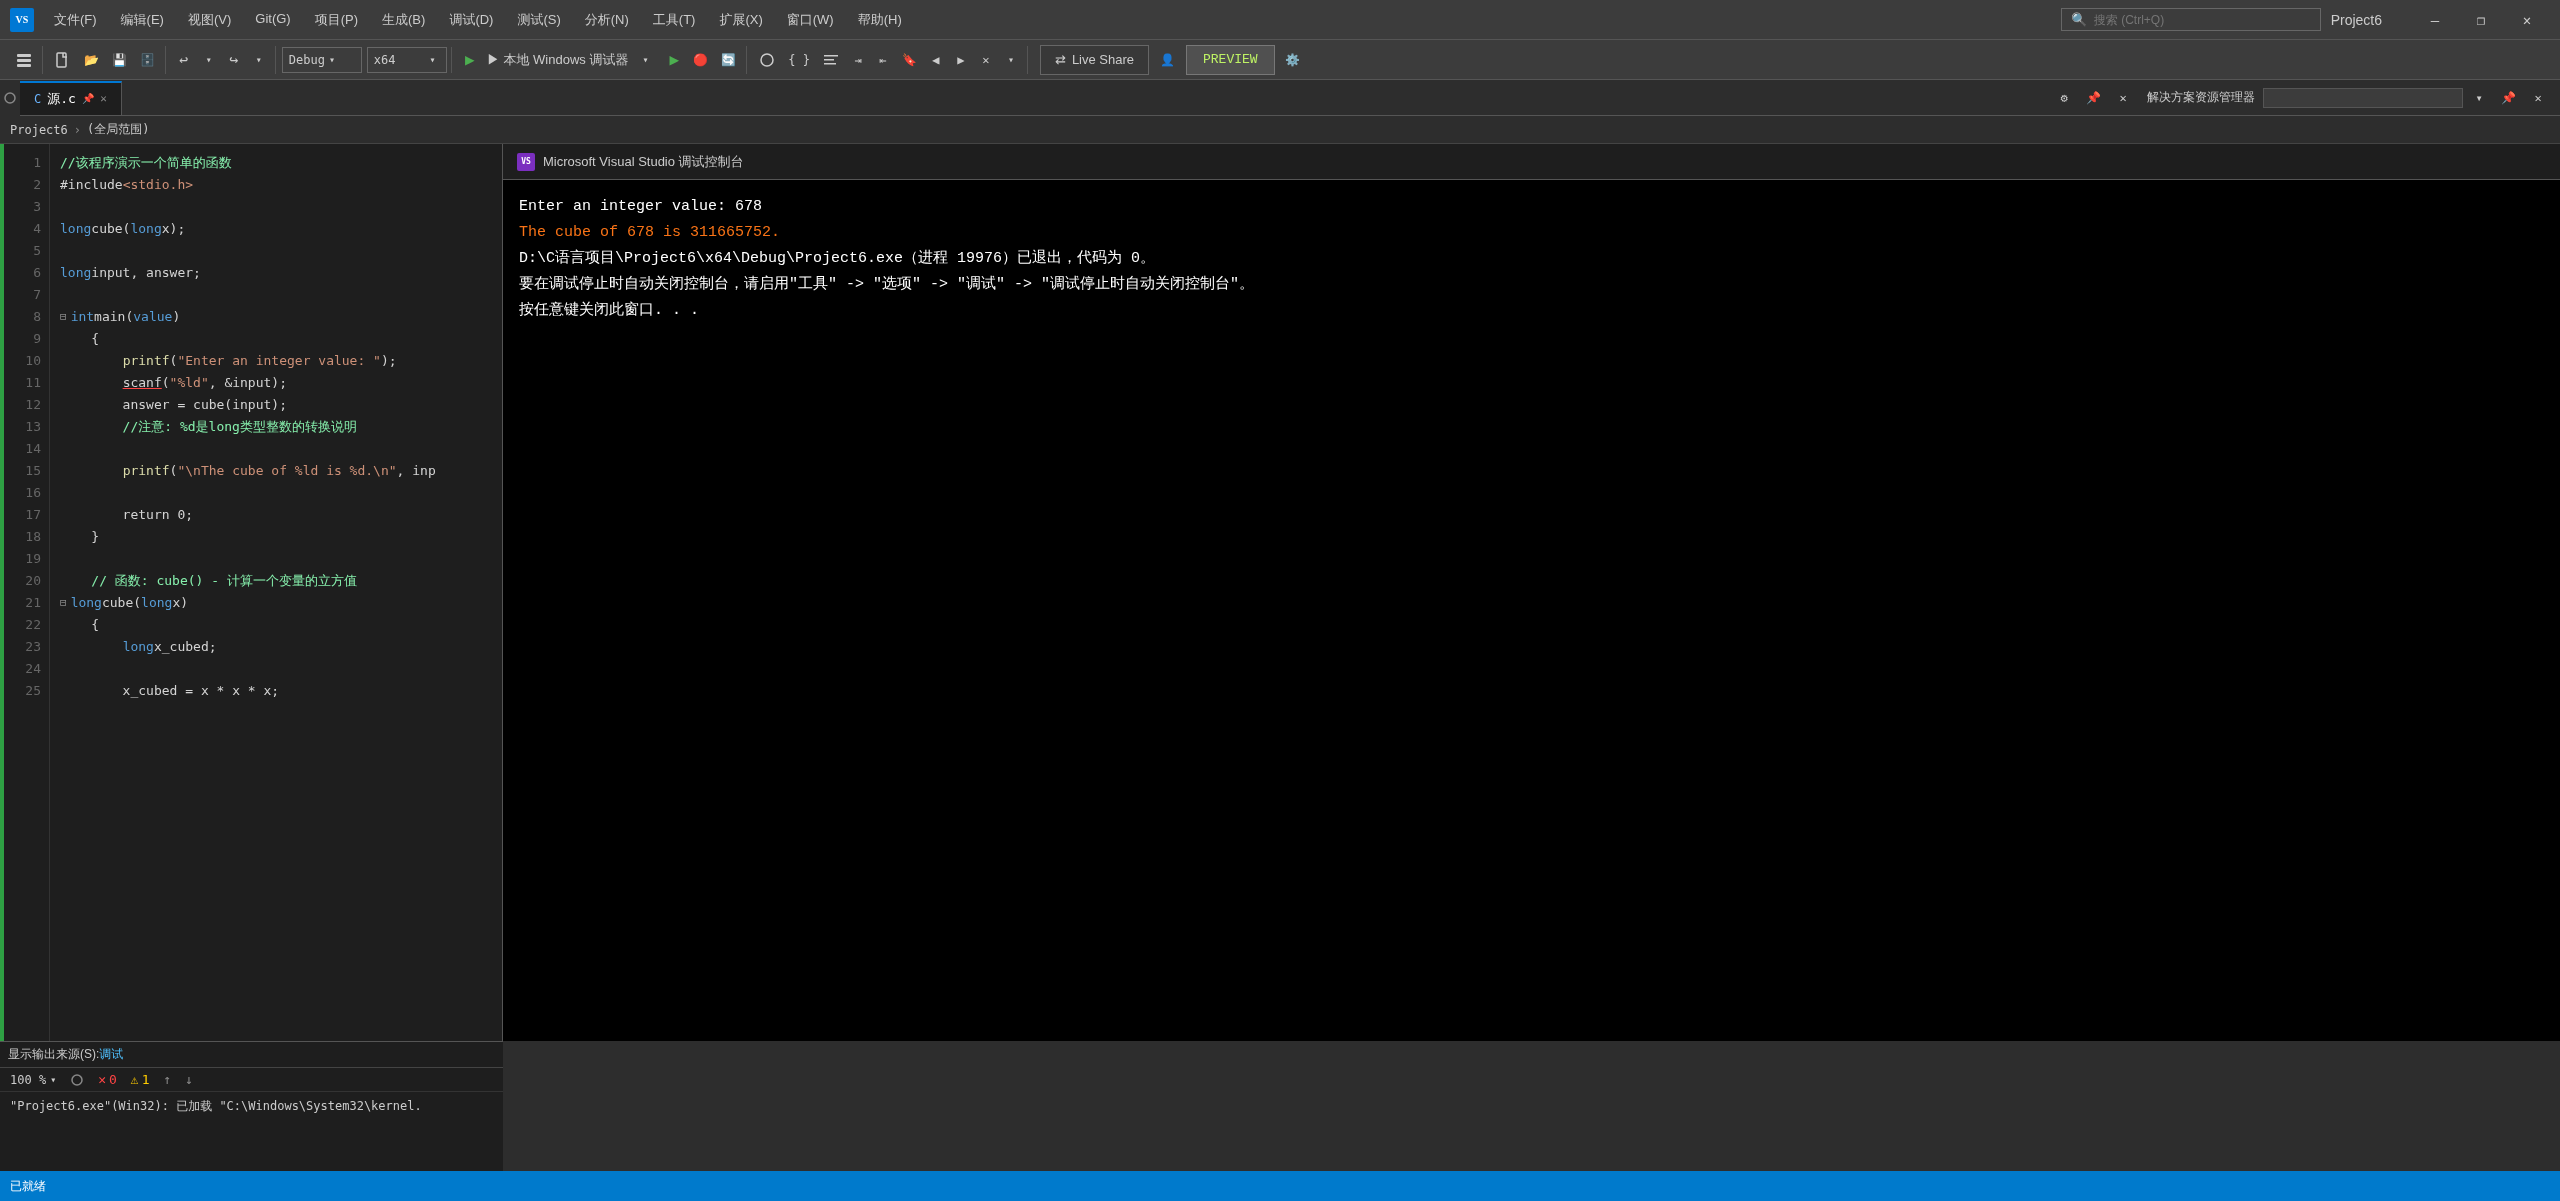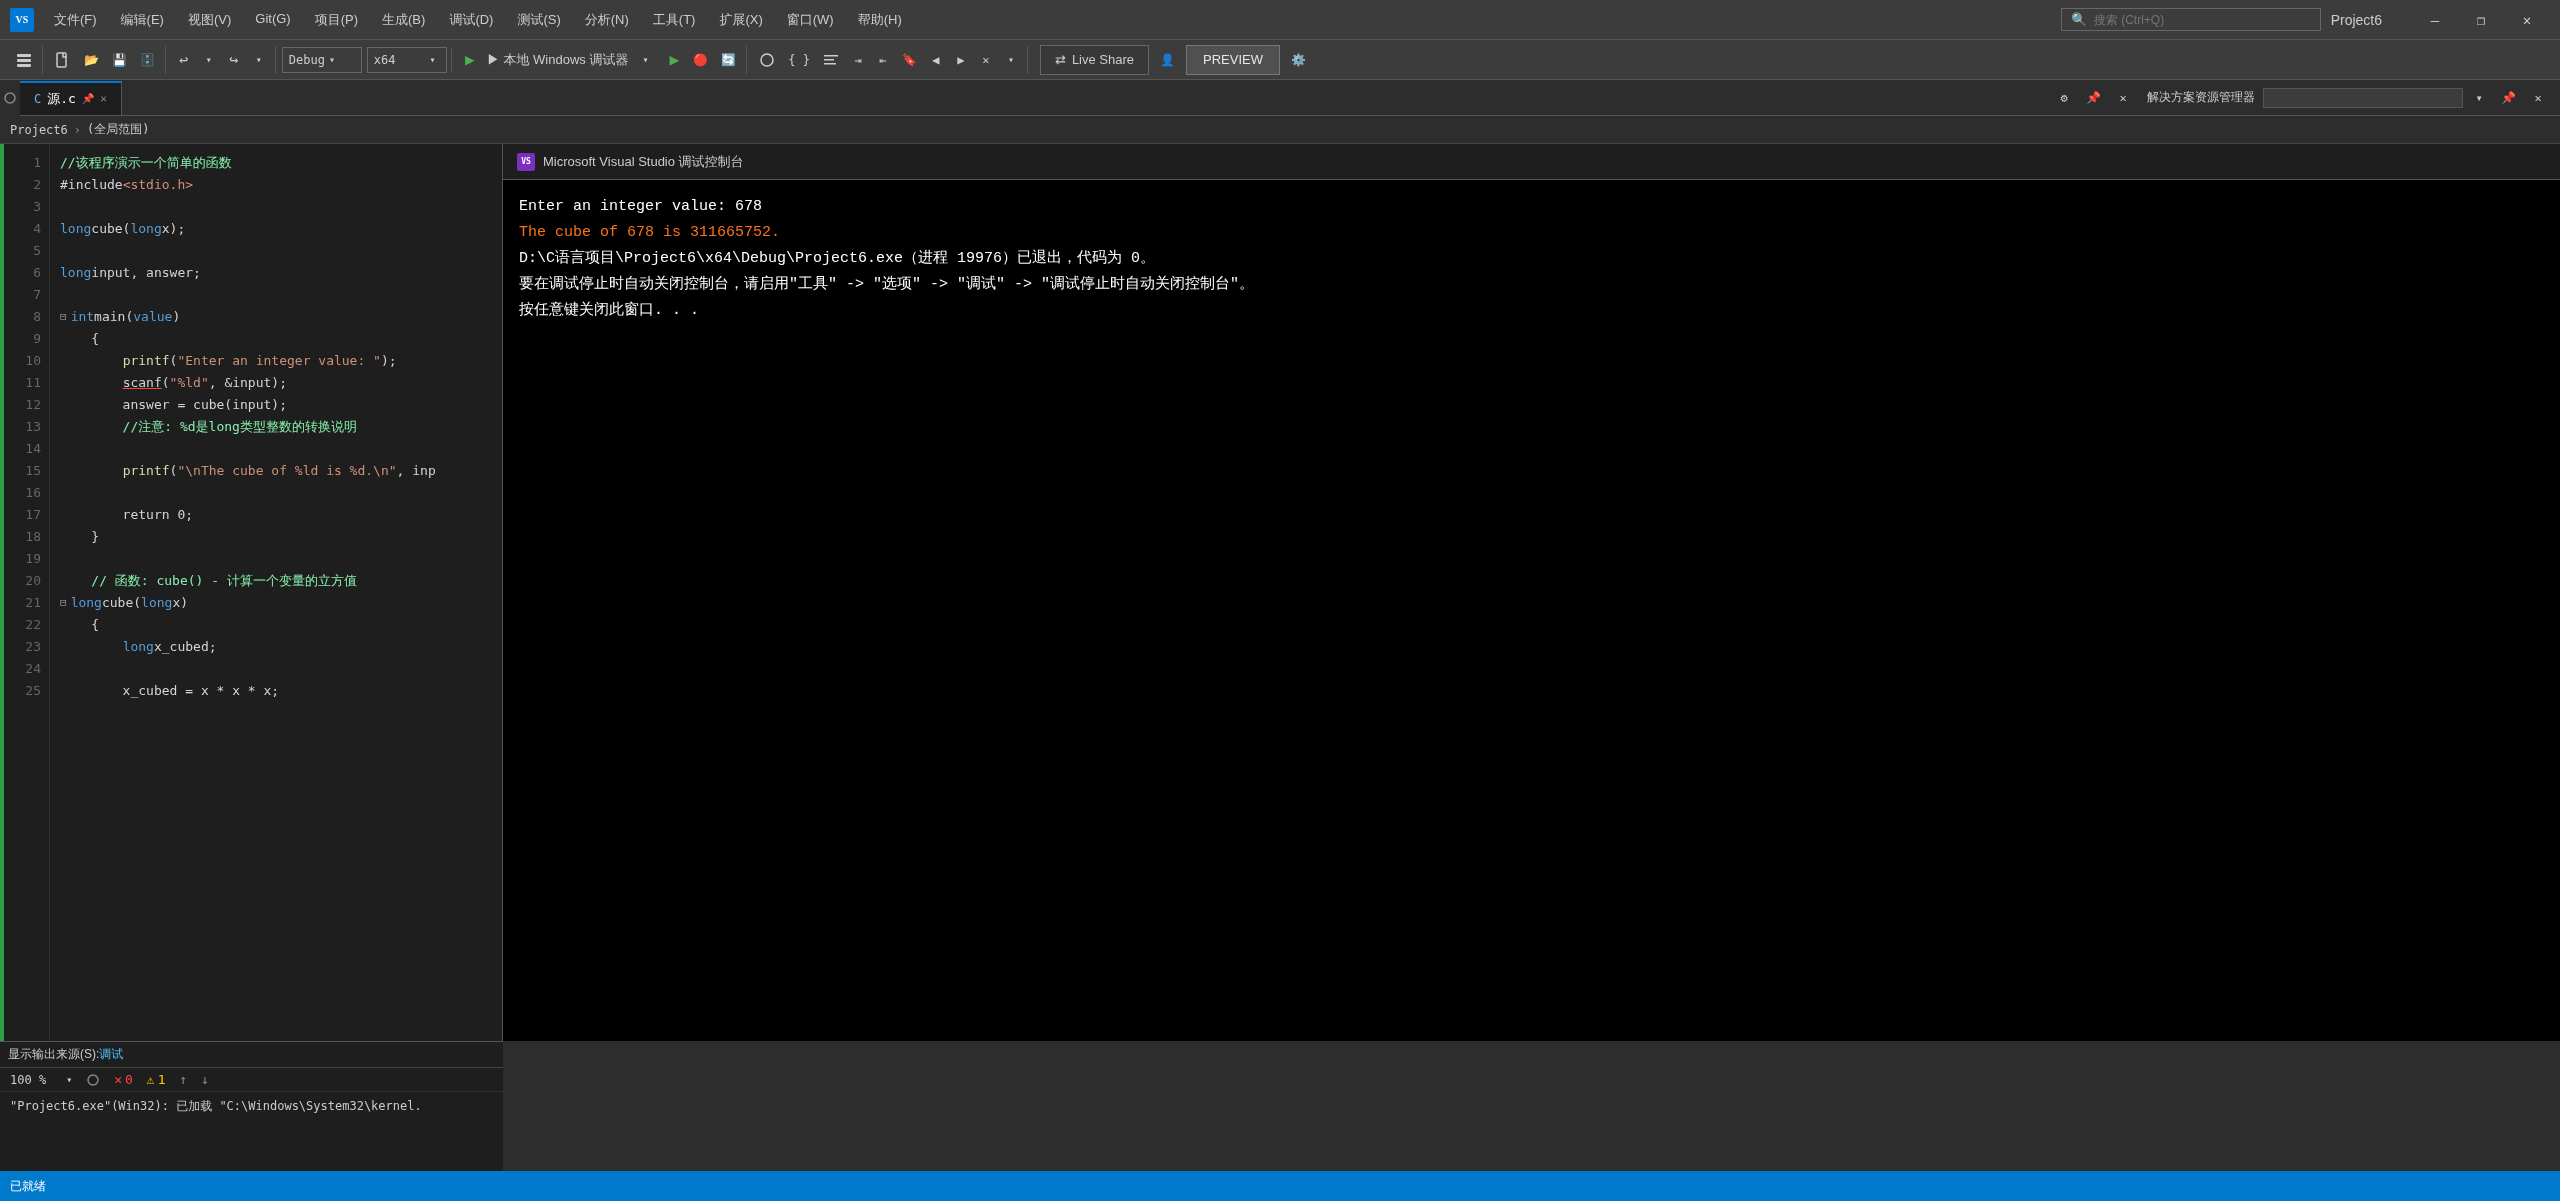--- a/index.html
+++ b/index.html
@@ -146,26 +146,26 @@
       color: #ccc;
       cursor: pointer;
       font-size: 13px;
       height: 30px;
       font-family: 'Microsoft YaHei', sans-serif;
       margin-left: 6px;
     }
     .preview-btn {
       background: #505050;
       border: 1px solid #777;
-      color: #e5e5e5;
+      color: #bef264;
       padding: 4px 16px;
       font-size: 13px;
       height: 30px;
       cursor: pointer;
-      font-family: Liberation Sans, sans-serif;
+      font-family: Liberation Mono, monospace;
       margin-left: 4px;
     }
     .tab {
       display: flex;
       align-items: center;
       gap: 6px;
       padding: 6px 14px;
       background: #1e1e1e;
       border-top: 2px solid transparent;
       border-right: 1px solid #555;
@@ -332,21 +332,21 @@
       font-size: 13px;
     }
 
     
     .err-count { color: #f44; display: flex; align-items: center; gap: 3px; }
     .warn-count { color: #fc0; display: flex; align-items: center; gap: 3px; }
 
     .zoom-area {
       display: flex;
       align-items: center;
-      gap: 20px;
+      gap: 4px;
       font-size: 12px;
       color: #ccc;
     }
   </style>
 </head>
 <body>
 
 <div class="title-bar">
   <div class="title-bar-icon">
     <span style="font-size:10px;font-weight:bold;font-family:serif;color:white;">VS</span>

